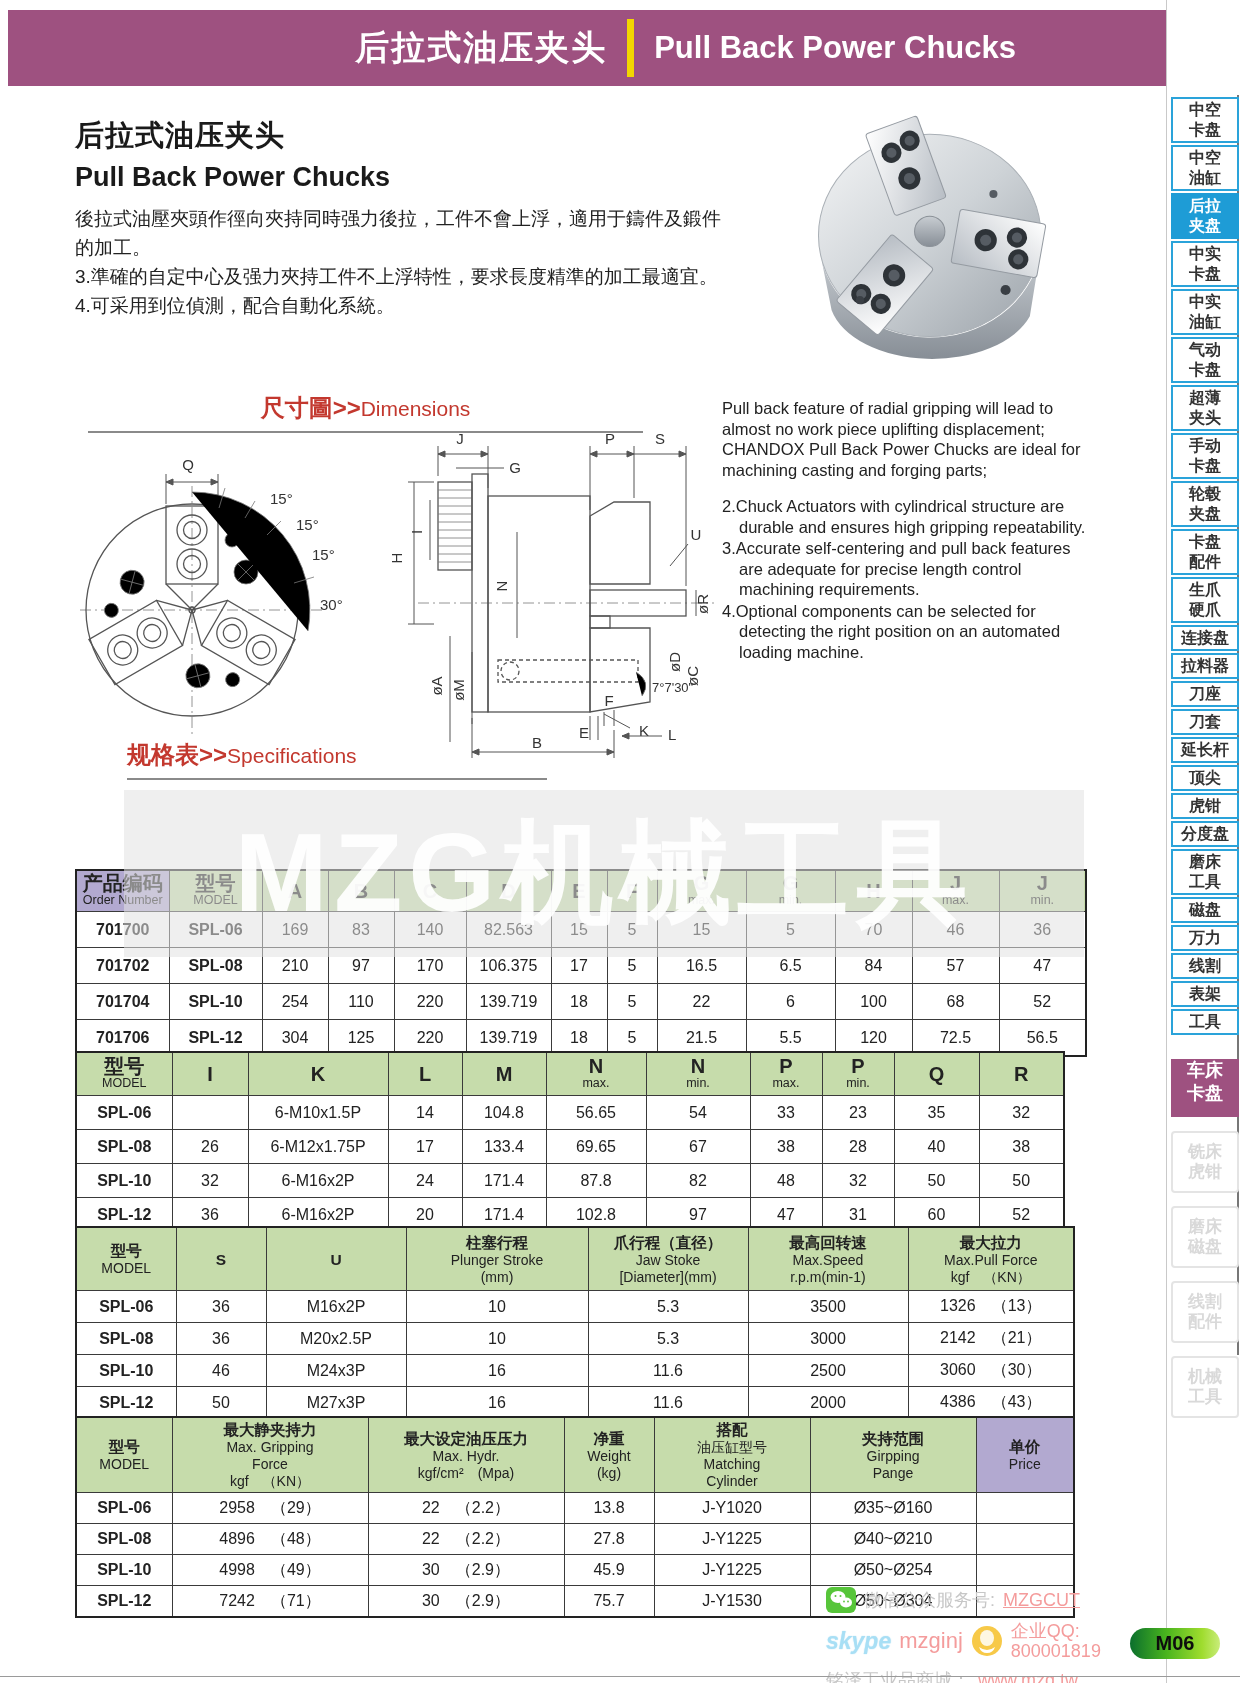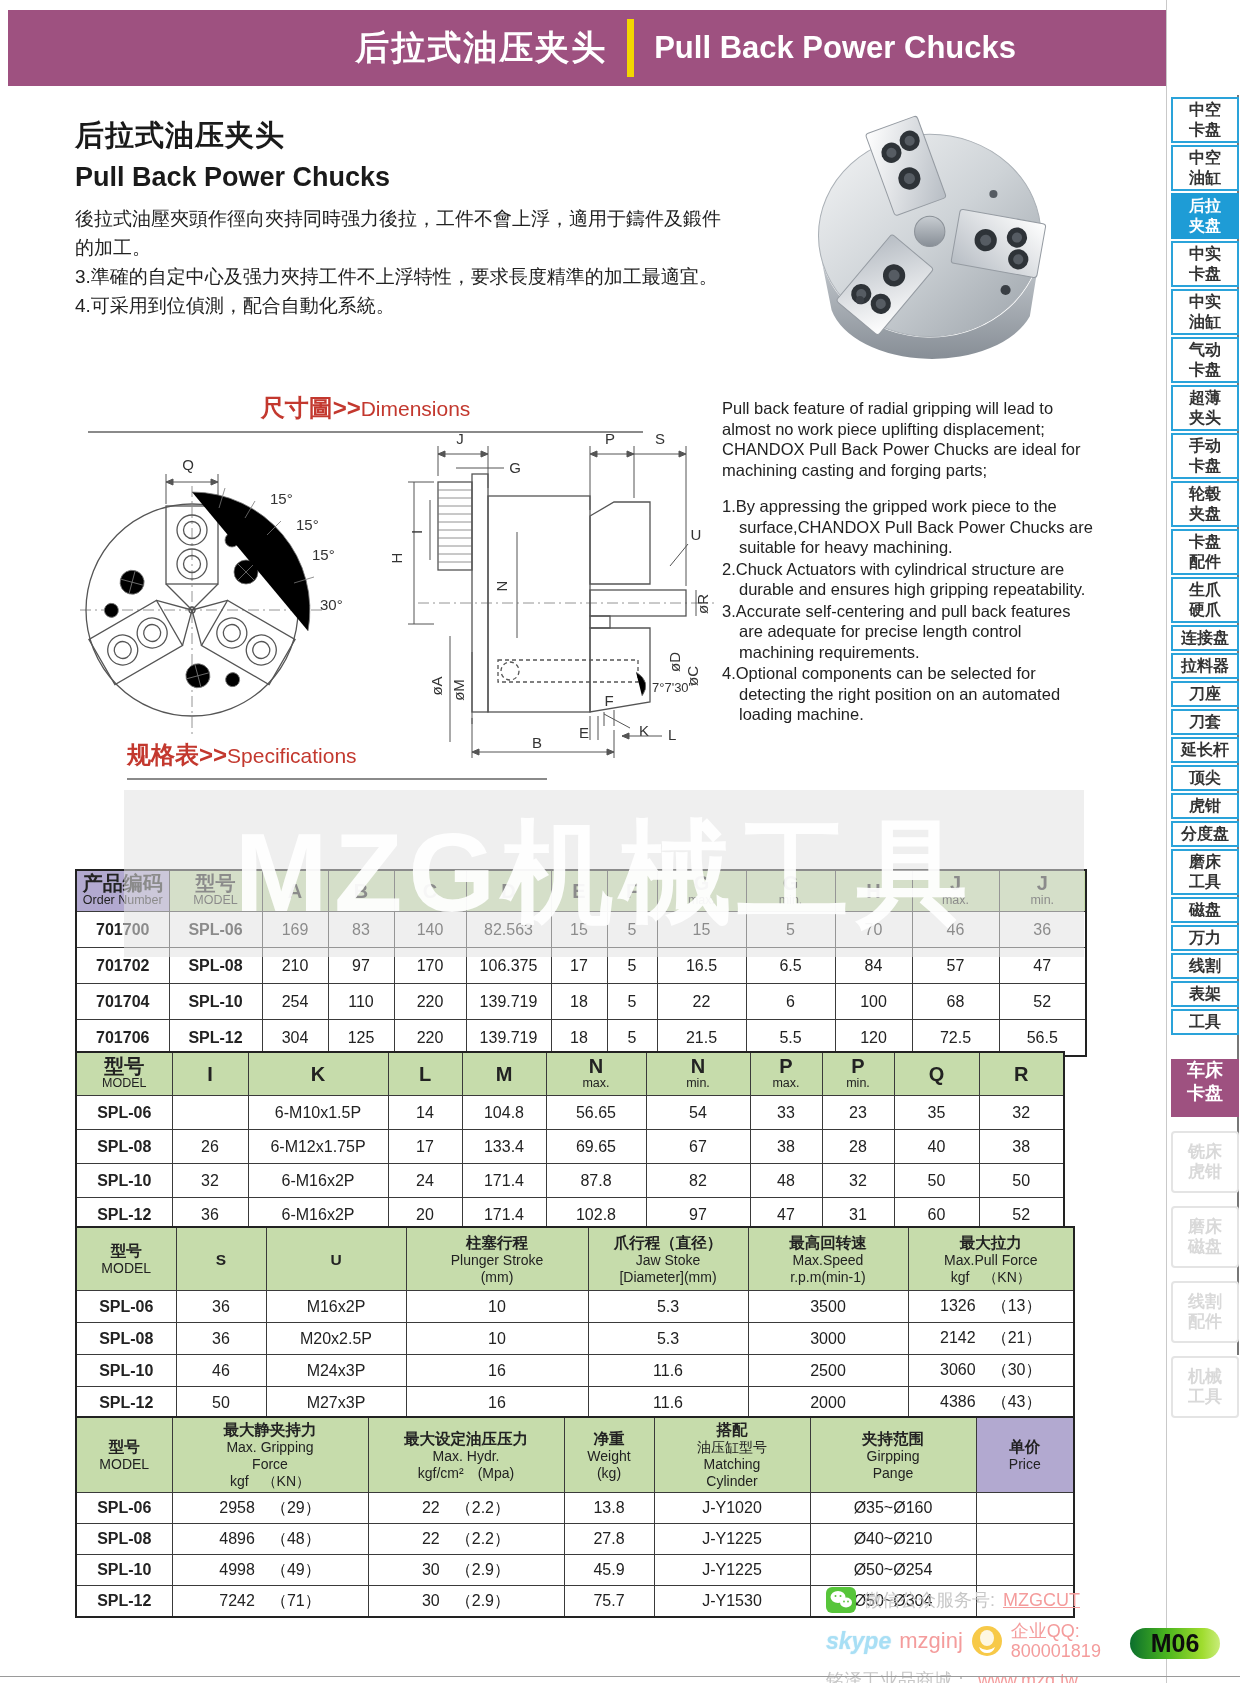--- a/index.html
+++ b/index.html
@@ -86,21 +86,21 @@
   .footer-info{position:absolute;left:826px;top:1586px;width:400px;}
   .f-row{display:flex;align-items:center;gap:8px;margin-bottom:7px;}
   .f-gray{color:#c7c7c7;font-size:18px;}
   .f-pink{color:#f49c9c;font-size:18px;text-decoration:none;}
   .f-pink.u{text-decoration:underline;}
   .f-pink.big{font-size:22px;}
   .qq-block{line-height:20px;}
   .skype-logo{color:#a8dff5;font-size:23px;font-weight:bold;font-style:italic;text-shadow:0 0 2px #fff,0 0 1px #7fc9e8;}
   .page-badge{position:absolute;left:1130px;top:1628px;width:90px;height:31px;border-radius:16px;
               background:linear-gradient(90deg,#0b6f2d 0%,#49b41e 40%,#9fdc2e 80%,#c9ec7a 100%);
-              display:flex;align-items:center;justify-content:center;font-size:25px;font-weight:800;color:#0d0d0d;}
+              display:flex;align-items:center;justify-content:center;font-size:20px;font-weight:800;color:#0d0d0d;}
   .bottom-line{position:absolute;left:0;top:1676px;width:1240px;height:1px;background:#9a9a9a;}
 </style>
 </head>
 <body>
 
 <div class="page">
   <div class="vline"></div>
   <div class="redge"></div>
 
   <div class="header-band">
@@ -362,21 +362,20 @@
     <path class="dimline" d="M270 312 H310"></path>
     <path class="dimline" d="M270 312 l7 -3 v6 Z" fill="#555"></path>
     <text class="dlab" x="316" y="316">L</text>
     <path class="dimline" d="M120 294 V334 M262 306 V334 M120 328 H262"></path>
     <path class="dimline" d="M120 328 l7 -3 v6 Z M262 328 l-7 -3 v6 Z" fill="#555"></path>
     <text class="dlab" x="185" y="324" text-anchor="middle">B</text>
   </svg>
 
   <div class="desc-en">
     <div class="p0">Pull back feature of radial gripping will lead to almost no work piece uplifting displacement; CHANDOX Pull Back Power Chucks are ideal for machining casting and forging parts;</div>
-    <div class="pt">1.By appressing the gripped work piece to the surface,CHANDOX Pull Back Power Chucks are suitable for heavy machining.</div>
     <div class="pt">2.Chuck Actuators with cylindrical structure are durable and ensures high gripping repeatability.</div>
     <div class="pt">3.Accurate self-centering and pull back features are adequate for precise length control machining requirements.</div>
     <div class="pt">4.Optional components can be selected for detecting the right position on an automated loading machine.</div>
   </div>
 
   <div class="sec-heading spec-heading">
     <span class="sh-zh">规格表&gt;&gt;</span><span class="sh-en">Specifications</span>
   </div>
 
   <div class="watermark">MZG机械工具</div>

